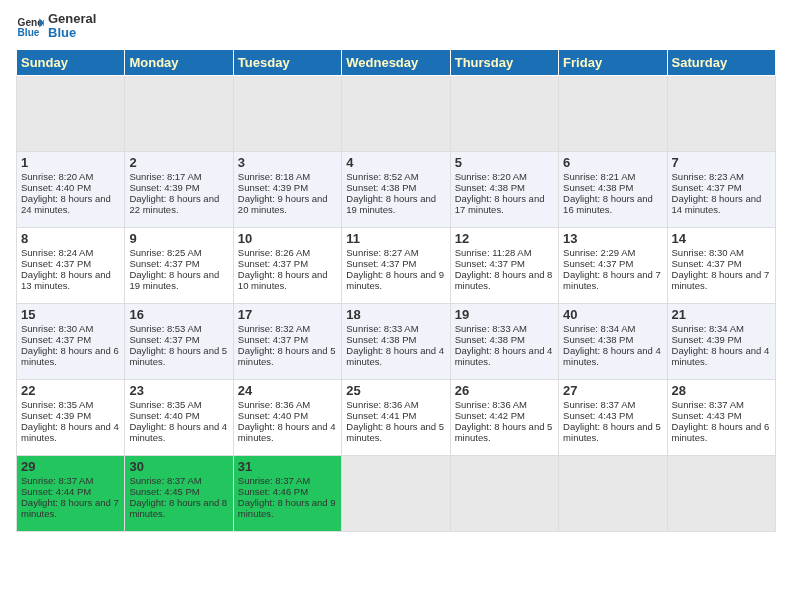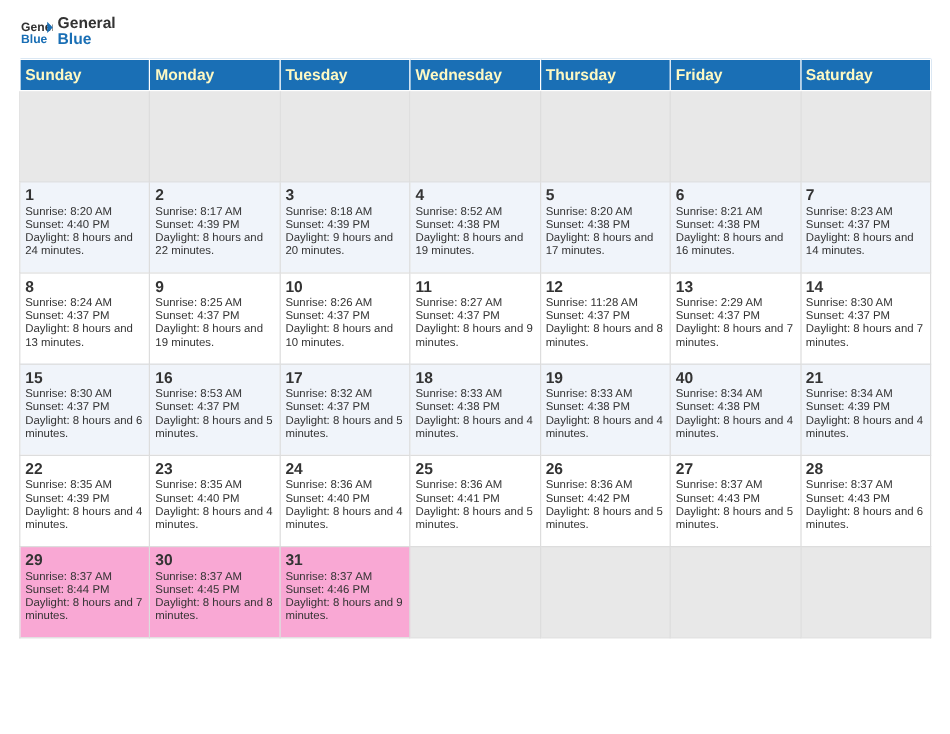--- a/index.html
+++ b/index.html
@@ -64,21 +64,21 @@
       color: #333;
       padding: 3px 4px;
       border: 1px solid #ddd;
       height: 76px;
       background: #fff;
     }
     tbody tr:nth-child(even) td {
       background: #f0f4fa;
     }
     tbody tr:last-child td {
-      background: #f9a8d4;
+      background: #22c55e;
     }
     .day-num {
       font-size: 13px;
       font-weight: bold;
       display: block;
       margin-bottom: 1px;
     }
     .cell-empty {
       background: #e8e8e8 !important;
     }
@@ -157,21 +157,21 @@
         <tr>
           <td><span class="day-num">22</span><span>Sunrise: 8:35 AM</span><br><span>Sunset: 4:39 PM</span><br><span>Daylight: 8 hours and 4 minutes.</span></td>
           <td><span class="day-num">23</span><span>Sunrise: 8:35 AM</span><br><span>Sunset: 4:40 PM</span><br><span>Daylight: 8 hours and 4 minutes.</span></td>
           <td><span class="day-num">24</span><span>Sunrise: 8:36 AM</span><br><span>Sunset: 4:40 PM</span><br><span>Daylight: 8 hours and 4 minutes.</span></td>
           <td><span class="day-num">25</span><span>Sunrise: 8:36 AM</span><br><span>Sunset: 4:41 PM</span><br><span>Daylight: 8 hours and 5 minutes.</span></td>
           <td><span class="day-num">26</span><span>Sunrise: 8:36 AM</span><br><span>Sunset: 4:42 PM</span><br><span>Daylight: 8 hours and 5 minutes.</span></td>
           <td><span class="day-num">27</span><span>Sunrise: 8:37 AM</span><br><span>Sunset: 4:43 PM</span><br><span>Daylight: 8 hours and 5 minutes.</span></td>
           <td><span class="day-num">28</span><span>Sunrise: 8:37 AM</span><br><span>Sunset: 4:43 PM</span><br><span>Daylight: 8 hours and 6 minutes.</span></td>
         </tr>
         <tr>
-          <td><span class="day-num">29</span><span>Sunrise: 8:37 AM</span><br><span>Sunset: 8:44 PM</span><br><span>Daylight: 8 hours and 7 minutes.</span></td>
+          <td><span class="day-num">29</span><span>Sunrise: 8:37 AM</span><br><span>Sunset: 4:44 PM</span><br><span>Daylight: 8 hours and 7 minutes.</span></td>
           <td><span class="day-num">30</span><span>Sunrise: 8:37 AM</span><br><span>Sunset: 4:45 PM</span><br><span>Daylight: 8 hours and 8 minutes.</span></td>
           <td><span class="day-num">31</span><span>Sunrise: 8:37 AM</span><br><span>Sunset: 4:46 PM</span><br><span>Daylight: 8 hours and 9 minutes.</span></td>
           <td class="cell-empty"></td>
           <td class="cell-empty"></td>
           <td class="cell-empty"></td>
           <td class="cell-empty"></td>
         </tr>
       </tbody>
   </table>
 </div>

